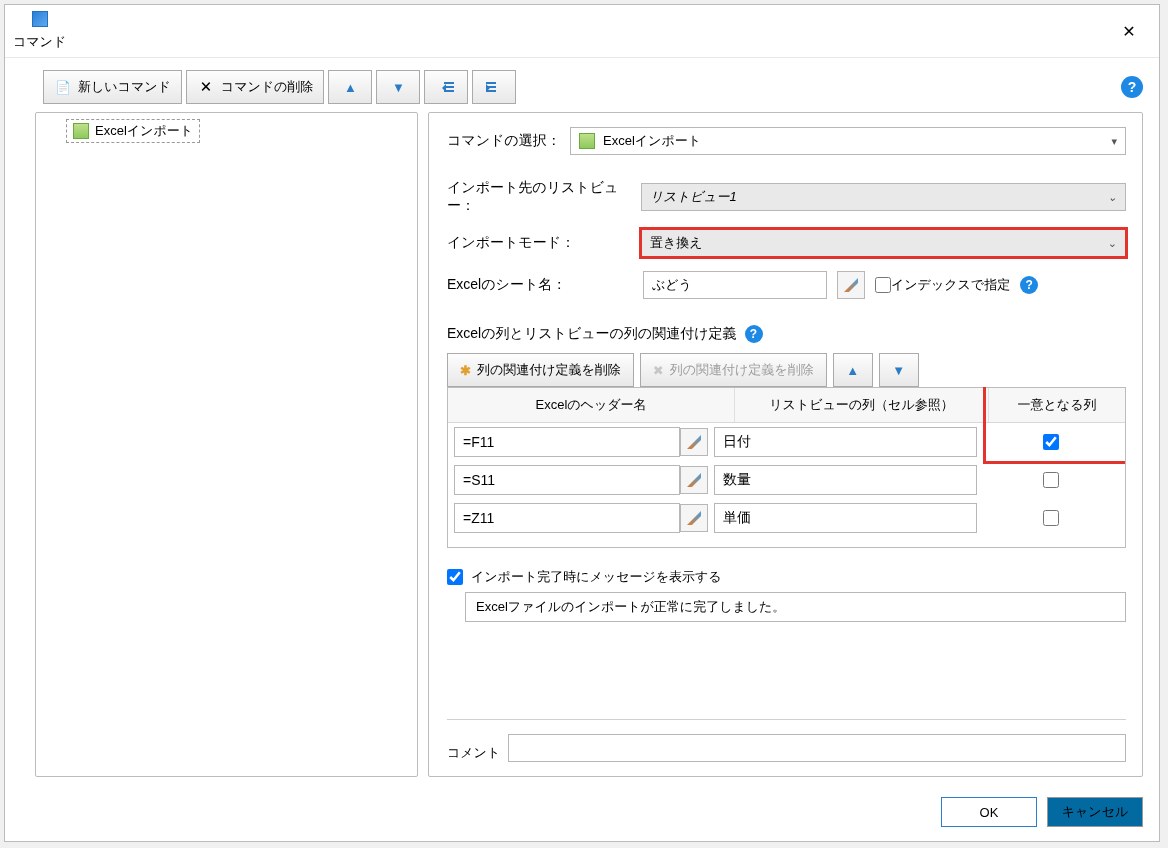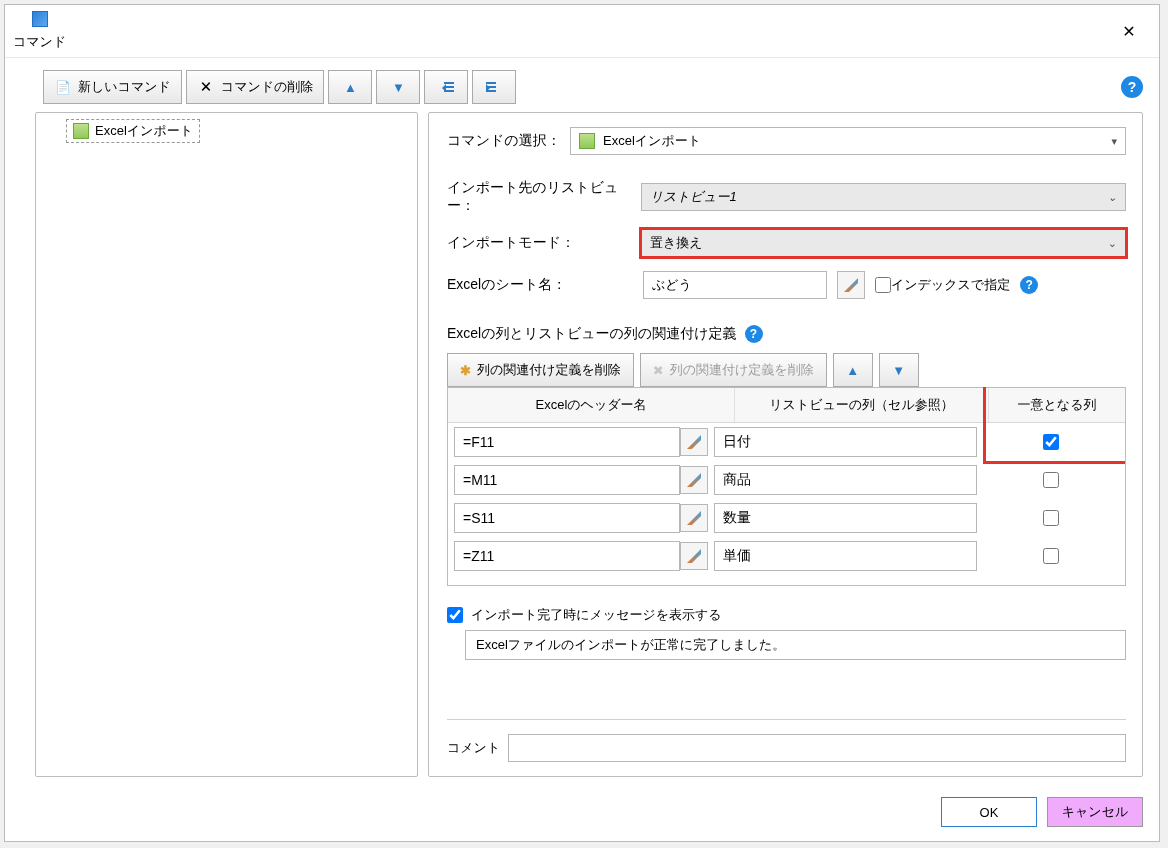--- a/index.html
+++ b/index.html
@@ -173,29 +173,29 @@
     .cell1box .cell-in { flex:1; margin-right:0; }
     .cell2box { flex:1; padding: 0 6px; }
     .cell2box .cell-in { width:100%; margin-right:16px; }
     .cell3box { width:136px; display:flex; justify-content:center; align-items:center; position:relative; }
     .below-table { margin-top: 20px; }
     .msg-box {
       border:1px solid #b7b7b7; background:#fff; height:30px; padding:0 10px; font-size:13px; display:flex; align-items:center;
       margin-top: 6px; margin-left: 18px; width: calc(100% - 18px);
     }
     .divider-h { height:1px; background:#d0d0d0; margin: 28px 0 14px 0; }
-    .comment-row { display:flex; align-items:center; gap:8px; }
+    .comment-row { display:flex; align-items:flex-end; gap:8px; }
     .comment-row .txtin { flex:1; }
     .footer {
       display:flex; justify-content:flex-end; gap:10px;
       padding: 10px 16px 14px;
     }
     .win-btn {
       min-width: 96px; height: 30px;
-      border: 1px solid #999; background:#f0abfc;
+      border: 1px solid #999; background:#0369a1;
       font-size: 13px; cursor:pointer;
     }
     .win-btn.primary { border-color:#2b7dd0; background:#fff; }
     .indent-ico {
       width:16px;height:14px;display:inline-block;position:relative;
     }
     .indent-ico::before, .indent-ico::after {
       content:""; position:absolute; right:0; width:10px; height:2px; background:#2b7cc4;
     }
     .indent-ico::before { top:2px; }
@@ -348,32 +348,20 @@
                 <span class="fx-glyph"></span>
               </button>
           </div>
           <div class="cell2box"><input class="cell-in" value="日付" style=""></div>
           <div class="cell3box">
               <input type="checkbox" class="chk" checked="" style="">
             </div>
         </div>
         <div class="trow">
           <div class="cell1box">
-            <input class="cell-in" value="=M11" style="">
-            <button class="fx-btn">
-                <span class="fx-glyph"></span>
-              </button>
-          </div>
-          <div class="cell2box"><input class="cell-in" value="商品" style=""></div>
-          <div class="cell3box">
-              <input type="checkbox" class="chk" style="">
-            </div>
-        </div>
-        <div class="trow">
-          <div class="cell1box">
             <input class="cell-in" value="=S11" style="">
             <button class="fx-btn">
                 <span class="fx-glyph"></span>
               </button>
           </div>
           <div class="cell2box"><input class="cell-in" value="数量" style=""></div>
           <div class="cell3box">
               <input type="checkbox" class="chk" style="">
             </div>
         </div>

